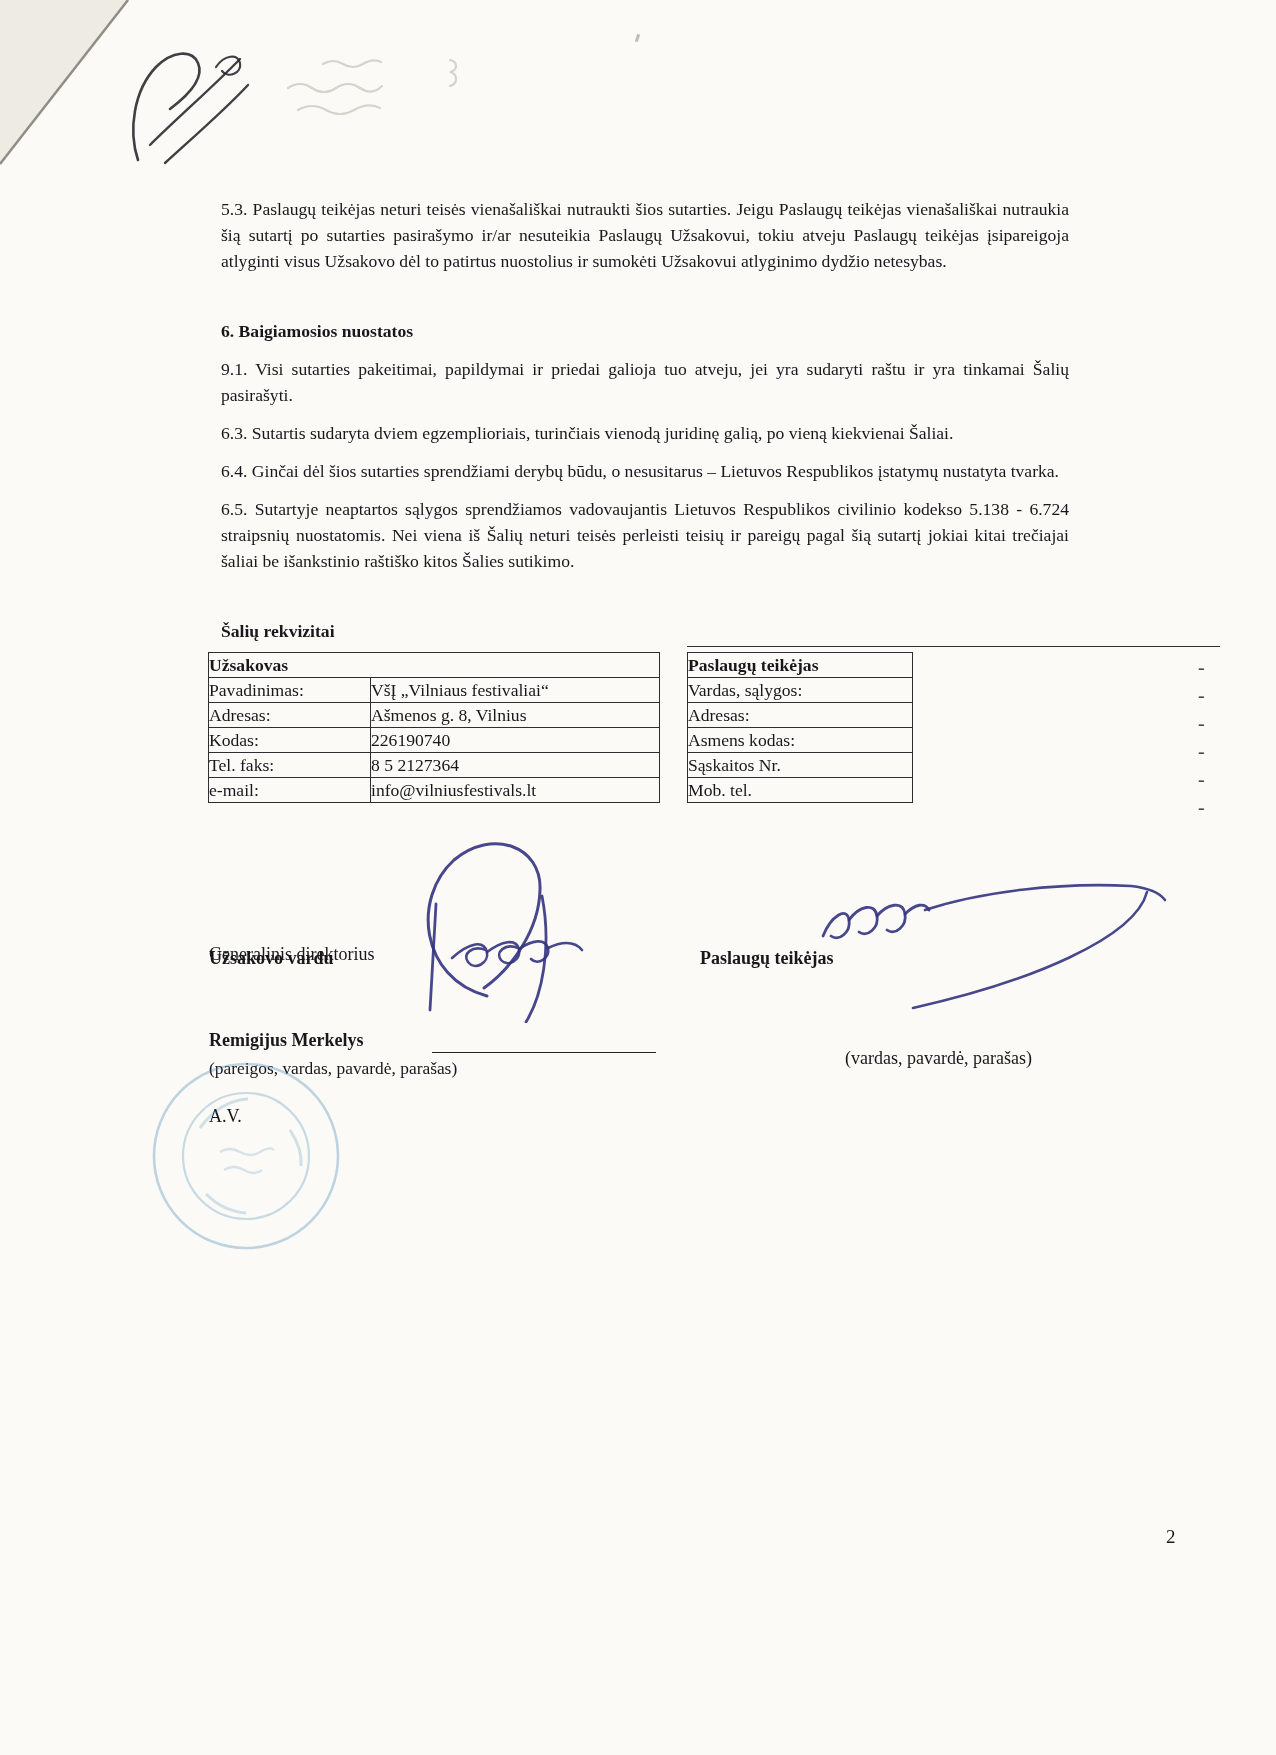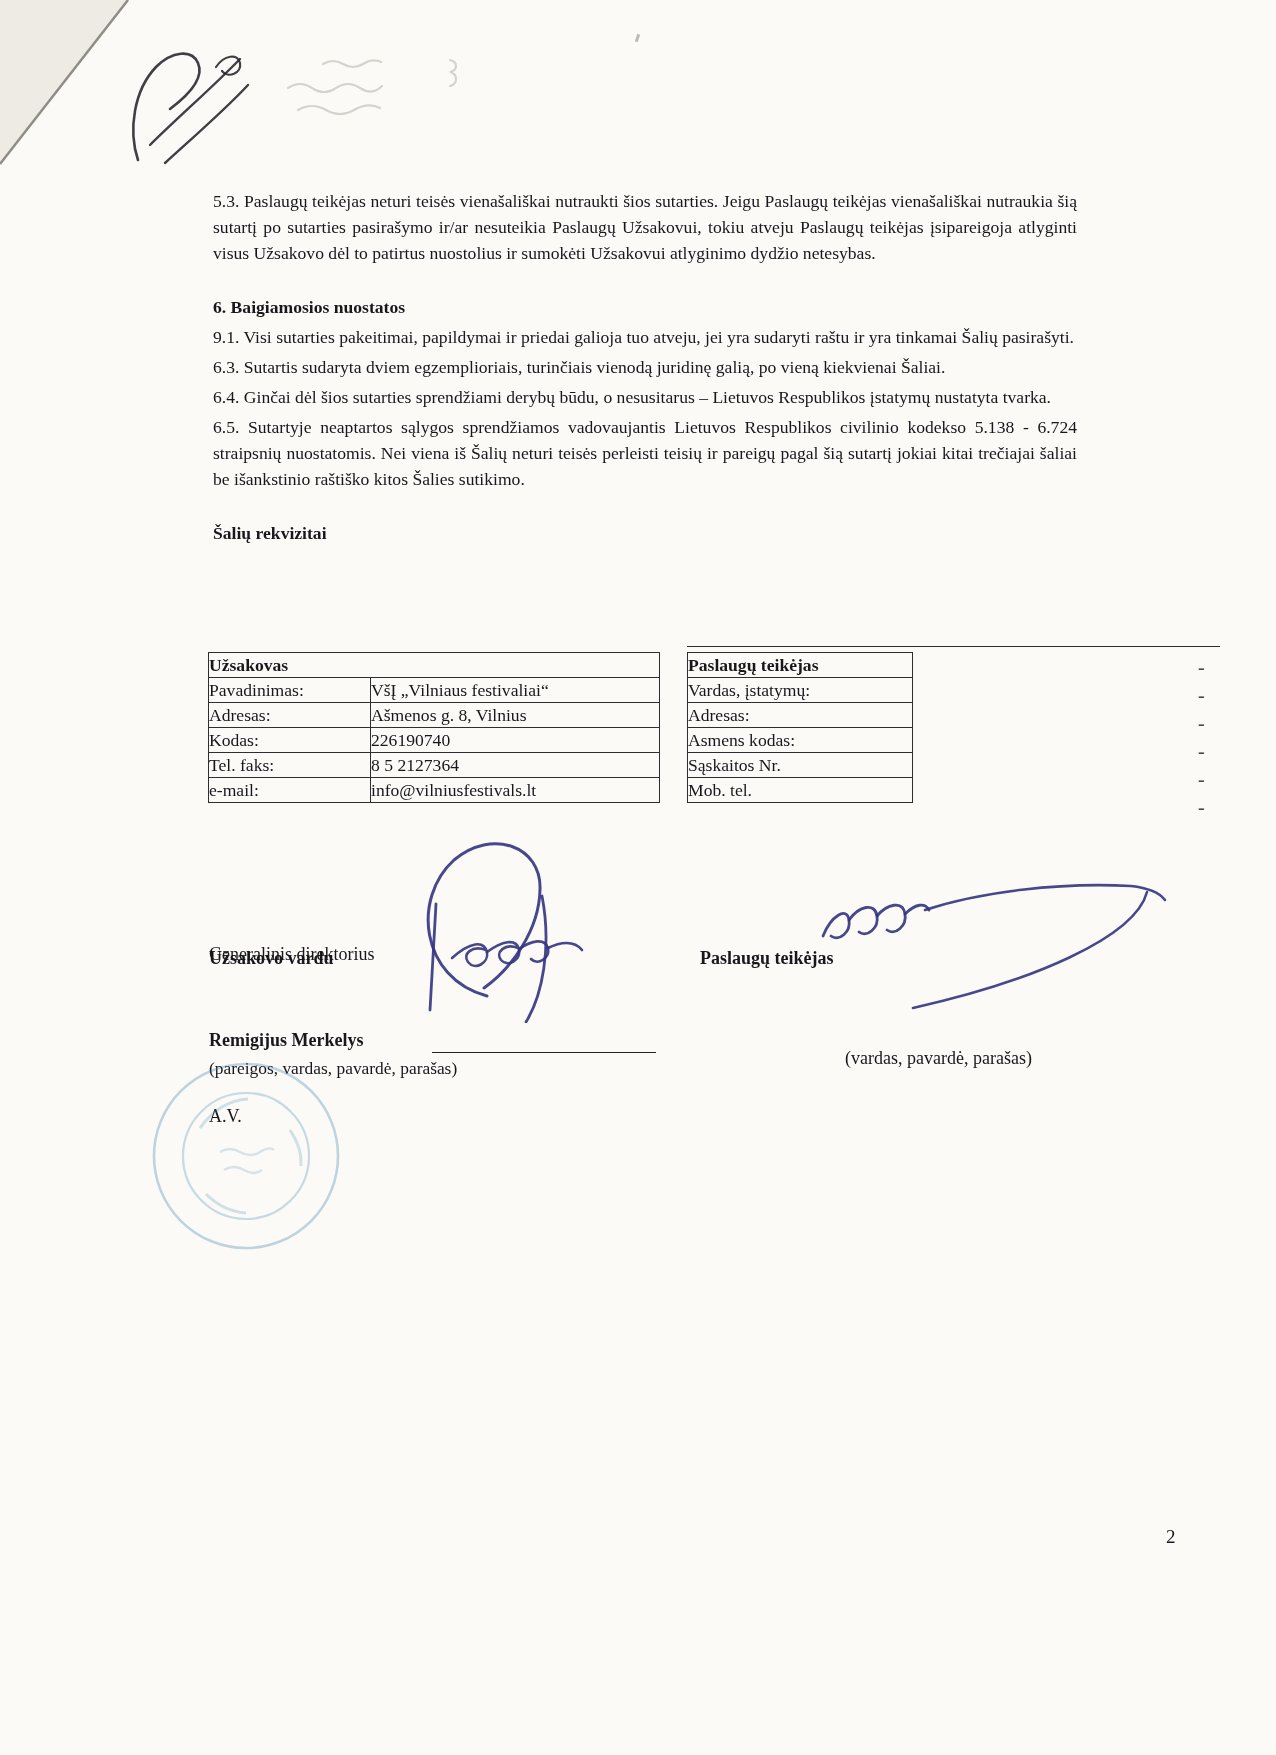--- a/index.html
+++ b/index.html
@@ -9,21 +9,21 @@
     position: relative;
     background: #fbfaf6;
     font-family: "Liberation Serif", "DejaVu Serif", serif;
     color: #17171c;
     overflow: hidden;
   }
   .page { position: absolute; inset: 0; }
 
   
   .main-text { position: absolute; left: 209px; top: 184px; width: 872px; font-size: 17.6px; line-height: 26px; }
-  .main-text p { margin: 4px; text-align: justify; }
+  .main-text p { margin: 12px; text-align: justify; }
   .bold { font-weight: bold; text-align: center; }
   .vgap { height: 20px; }
 
   
   .tables { position: absolute; left: 208px; top: 646px; width: 1010px; height: 190px; font-size: 17.6px; }
   table.tbl { border-collapse: collapse; }
   .tbl td { border: 1.6px solid #2e2e30; padding: 1px 0; height: 25px; vertical-align: middle; white-space: nowrap; }
   .left-tbl { position: absolute; left: 0; top: 6px; width: 452px; }
   .left-tbl td.c1 { width: 162px; }
   .hdr { font-weight: bold; }
@@ -112,21 +112,21 @@
     </tbody>
       </table>
 
     <div class="rt-wrap">
       <table class="tbl right-tbl">
         <tbody>
             <tr>
           <td class="hdr">Paslaugų teikėjas</td>
         </tr>
         <tr>
-              <td>Vardas, įstatymų:</td>
+              <td>Vardas, sąlygos:</td>
             </tr>
         <tr>
               <td>Adresas:</td>
             </tr>
         <tr>
               <td>Asmens kodas:</td>
             </tr>
         <tr>
               <td>Sąskaitos Nr.</td>
             </tr>

